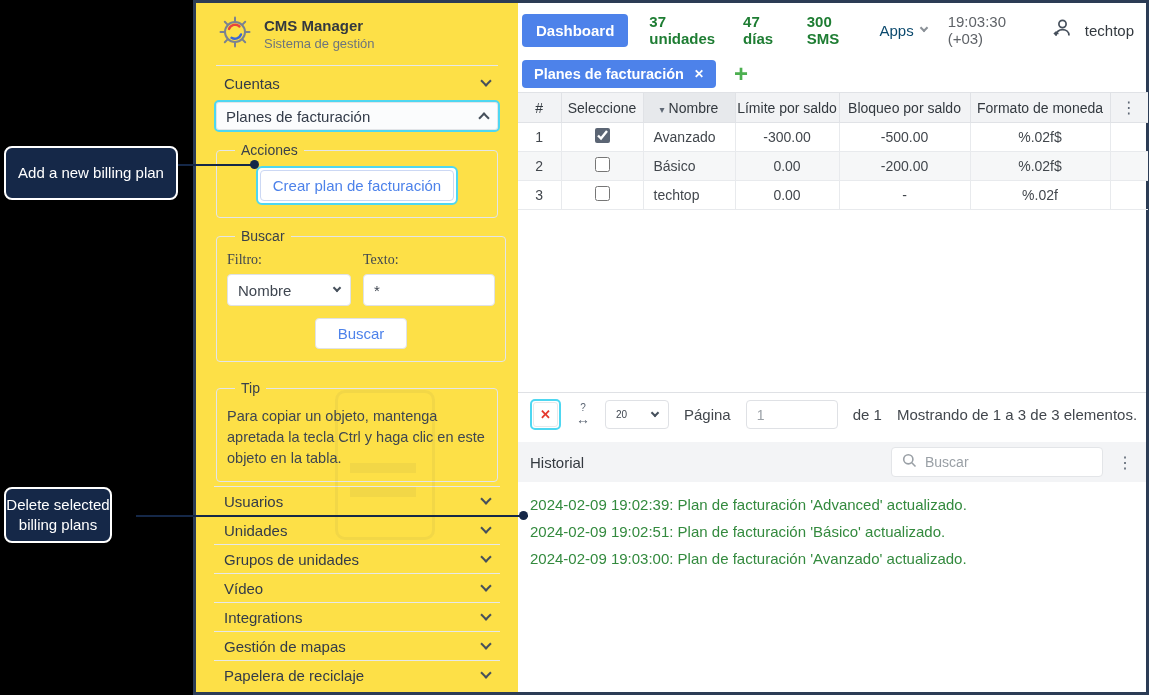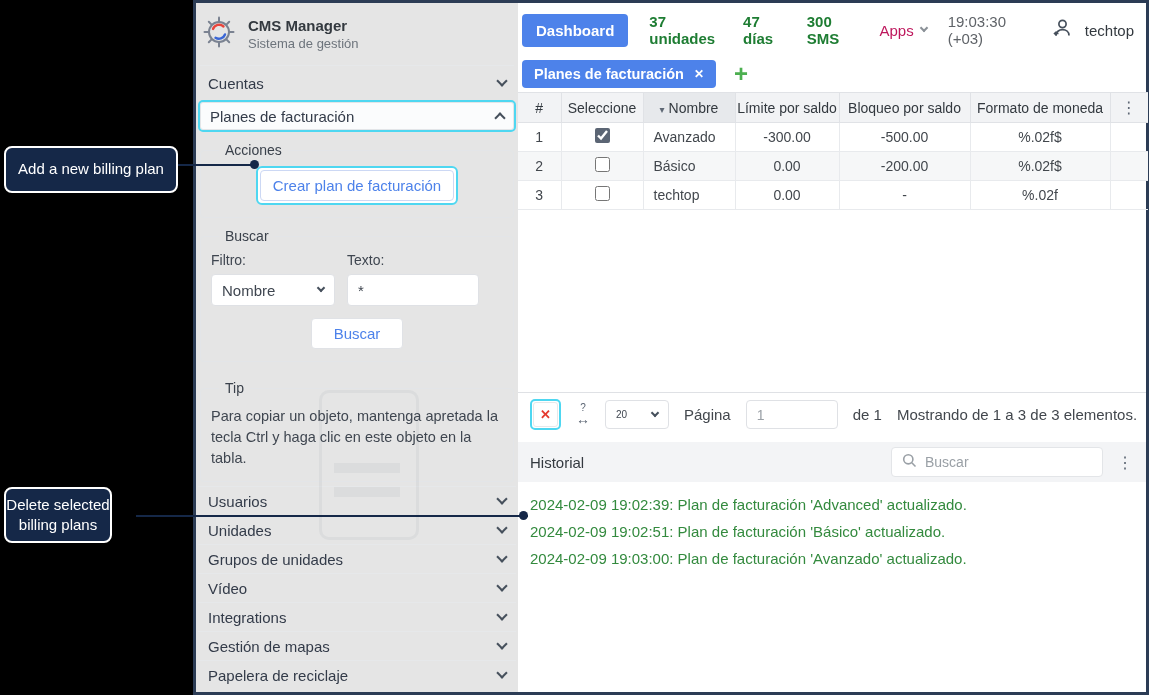--- a/index.html
+++ b/index.html
@@ -4,59 +4,59 @@
 <style>
   * { margin:0; padding:0; box-sizing:border-box; }
   html,body { width:1149px; height:695px; background:#000; font-family:"Liberation Sans", sans-serif; overflow:hidden; }
   .stage { position:relative; width:1149px; height:695px; }
 
   
   .window { position:absolute; left:193px; top:0; width:956px; height:695px;
     background:#fff; border:3px solid #2c3c55; display:flex; }
 
   
-  .sidebar { width:322px; min-width:322px; display:flex; flex-direction:column; padding:0 2px; background:#e5e5e5; }
+  .sidebar { width:322px; min-width:322px; display:flex; flex-direction:column; padding:0 18px; background:#fde047; }
   .brand { display:flex; align-items:center; gap:10px; padding:10px 2px 8px 2px; }
   .brand-title { font-size:15px; font-weight:bold; color:#33393f; line-height:1.25; }
   .brand-sub { font-size:13px; color:#6d747c; }
   .side-divider { border-top:1px solid #e6e8ea; margin:2px 2px 0 2px; }
   .acc-item { display:flex; align-items:center; justify-content:space-between; height:30px; padding:0 10px; font-size:15px; color:#333b49; cursor:pointer; }
   .acc-top { margin-top:2px; }
   .chev { width:8px; height:8px; border-right:2px solid #46505c; border-bottom:2px solid #46505c; transform:rotate(45deg); margin-top:-4px; }
   .chev.up { transform:rotate(-135deg); margin-top:4px; }
   .chev.sm { width:6px; height:6px; }
   .active-wrap { border:2px solid #4ed7f1; border-radius:5px; margin-top:2px; background:#fbfcfd; box-shadow:0 0 0 1px #e3e5e8 inset; }
   .active-wrap .acc-item { height:28px; }
 
   fieldset { border:1px solid #e3e5e8; border-radius:4px; margin:10px 2px 0 2px; padding:6px 10px 12px 10px; position:relative; }
   legend { font-size:14px; color:#3a414b; padding:0 6px; margin-left:8px; }
   .cyan-wrap { display:inline-block; border:2px solid #4ed7f1; border-radius:6px; padding:2px; background:#fff; }
   .btn-outline { background:#fff; border:1px solid #ccd8f4; border-radius:4px; color:#4d82ea; font-size:15px; padding:6px 12px; cursor:pointer; font-family:inherit; }
   .acciones-body { text-align:center; padding-top:2px; }
   .buscar-grid { display:flex; gap:12px; padding-top:2px; }
-  .field-label { font-size:14px; color:#3f4650; margin-bottom:6px; }
+  .field-label { font-size:14px; color:#3f4650; margin-bottom:6px;font-family:Liberation Serif, serif; }
   .fake-select { display:flex; align-items:center; justify-content:space-between; border:1px solid #dfe1e5; border-radius:4px; height:32px; padding:0 10px; font-size:15px; color:#3f4650; background:#fff; cursor:pointer; }
   .fs-filtro { width:124px; }
   .text-input { border:1px solid #dfe1e5; border-radius:4px; height:32px; width:132px; padding:0 10px; font-size:15px; color:#3f4650; font-family:inherit; }
   .buscar-btn-row { text-align:center; margin-top:12px; }
   .btn-buscar { background:#fff; border:1px solid #e0e2e6; border-radius:4px; color:#4d82ea; font-size:15px; padding:6px 22px; cursor:pointer; font-family:inherit; }
   .tip-text { font-size:14.5px; color:#3f4650; line-height:1.45; padding-top:4px; }
   .tip-ghost { position:absolute; left:118px; top:-6px; width:100px; height:150px; border:3px solid rgba(40,50,70,0.05); border-radius:10px; pointer-events:none; }
   .tip-ghost::after { content:""; position:absolute; left:12px; top:70px; width:66px; height:10px; background:rgba(40,50,70,0.05); box-shadow:0 24px 0 rgba(40,50,70,0.05); }
 
   .side-spacer { flex:1; }
   .bottom-list { padding-bottom:3px;text-align:center; }
   .bottom-list .acc-item { border-top:1px solid #e6e8ea; height:29px; }
 
   
   .main { flex:1; display:flex; flex-direction:column; min-width:0; }
   .topbar { height:54px; display:flex; align-items:center; gap:21px; padding:0 10px 0 4px; }
   .btn-dashboard { background:#4d82ea; color:#fff; border:none; border-radius:4px; font-size:15px; font-weight:bold; padding:8px 14px; cursor:pointer; font-family:inherit; }
   .stat { color:#1e7d33; font-size:15px; font-weight:bold; }
-  .apps { display:flex; align-items:center; gap:7px; color:#be185d; font-size:15px; cursor:pointer; }
+  .apps { display:flex; align-items:center; gap:7px; color:#0c4a6e; font-size:15px; cursor:pointer; }
   .apps .chev { border-color:#8a9097; width:6px; height:6px; }
   .time { margin-left:auto; color:#5f6368; font-size:15px; }
   .user { display:flex; align-items:center; gap:12px; cursor:pointer; margin-right:2px; }
   .user-name { font-size:15px; color:#33393f; }
 
   .tabrow { height:34px; display:flex; align-items:center; gap:18px; padding-left:4px; }
   .tab-pill { display:flex; align-items:center; gap:10px; background:#4d82ea; color:#fff; border-radius:4px; height:28px; padding:0 12px; font-size:14.5px; font-weight:bold; cursor:pointer; }
   .tab-close { font-size:12px; font-weight:bold; cursor:pointer; }
   .tab-add { color:#4caf50; font-size:24px; font-weight:bold; line-height:1; cursor:pointer; }
 
@@ -89,21 +89,21 @@
   .hist-title { font-size:15px; font-weight:normal; color:#33393f; }
   .hist-search { margin-left:auto; display:flex; align-items:center; gap:8px; background:#fff; border:1px solid #e3e5e8; border-radius:4px; height:30px; width:212px; padding:0 10px; }
   .hist-search input { border:none; outline:none; font-size:14px; width:150px; color:#42474d; font-family:inherit; }
   .hist-search input::placeholder { color:#9aa0a6; }
   .hist-dots { margin-left:14px; }
   .logs { flex:1; padding:14px 12px; }
   .log-line { font-size:15px; color:#338a3e; margin-bottom:10px; }
 
   
   .callout { position:absolute; background:#152848; border:2px solid #fff; border-radius:8px; color:#fff; font-size:15px; display:flex; align-items:center; justify-content:center; text-align:center; z-index:30; line-height:1.35; }
-  .co-add { left:4px; top:146px; width:174px; height:47px; }
+  .co-add { left:4px; top:146px; width:174px; height:54px; }
   .co-del { left:4px; top:487px; width:108px; height:56px; }
   .connector { position:absolute; height:2px; background:#152848; z-index:29; }
   .cn-add { left:178px; top:164px; width:80px; }
   .cn-del { left:136px; top:515px; width:392px; }
   .cdot { position:absolute; width:9px; height:9px; border-radius:50%; background:#152848; z-index:29; }
   .cd-add { left:250px; top:160px; }
   .cd-del { left:519px; top:511px; }
 </style>
 </head>
 <body>

